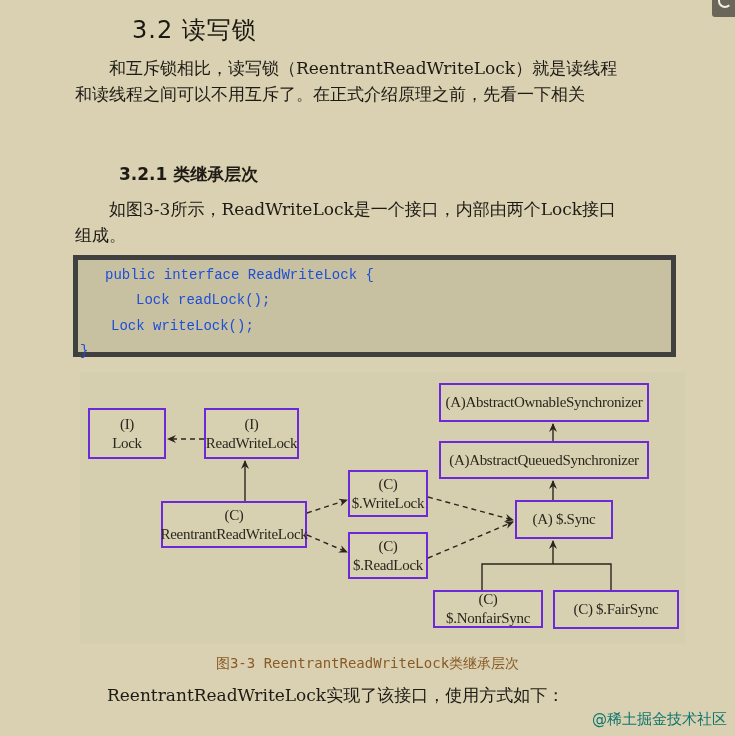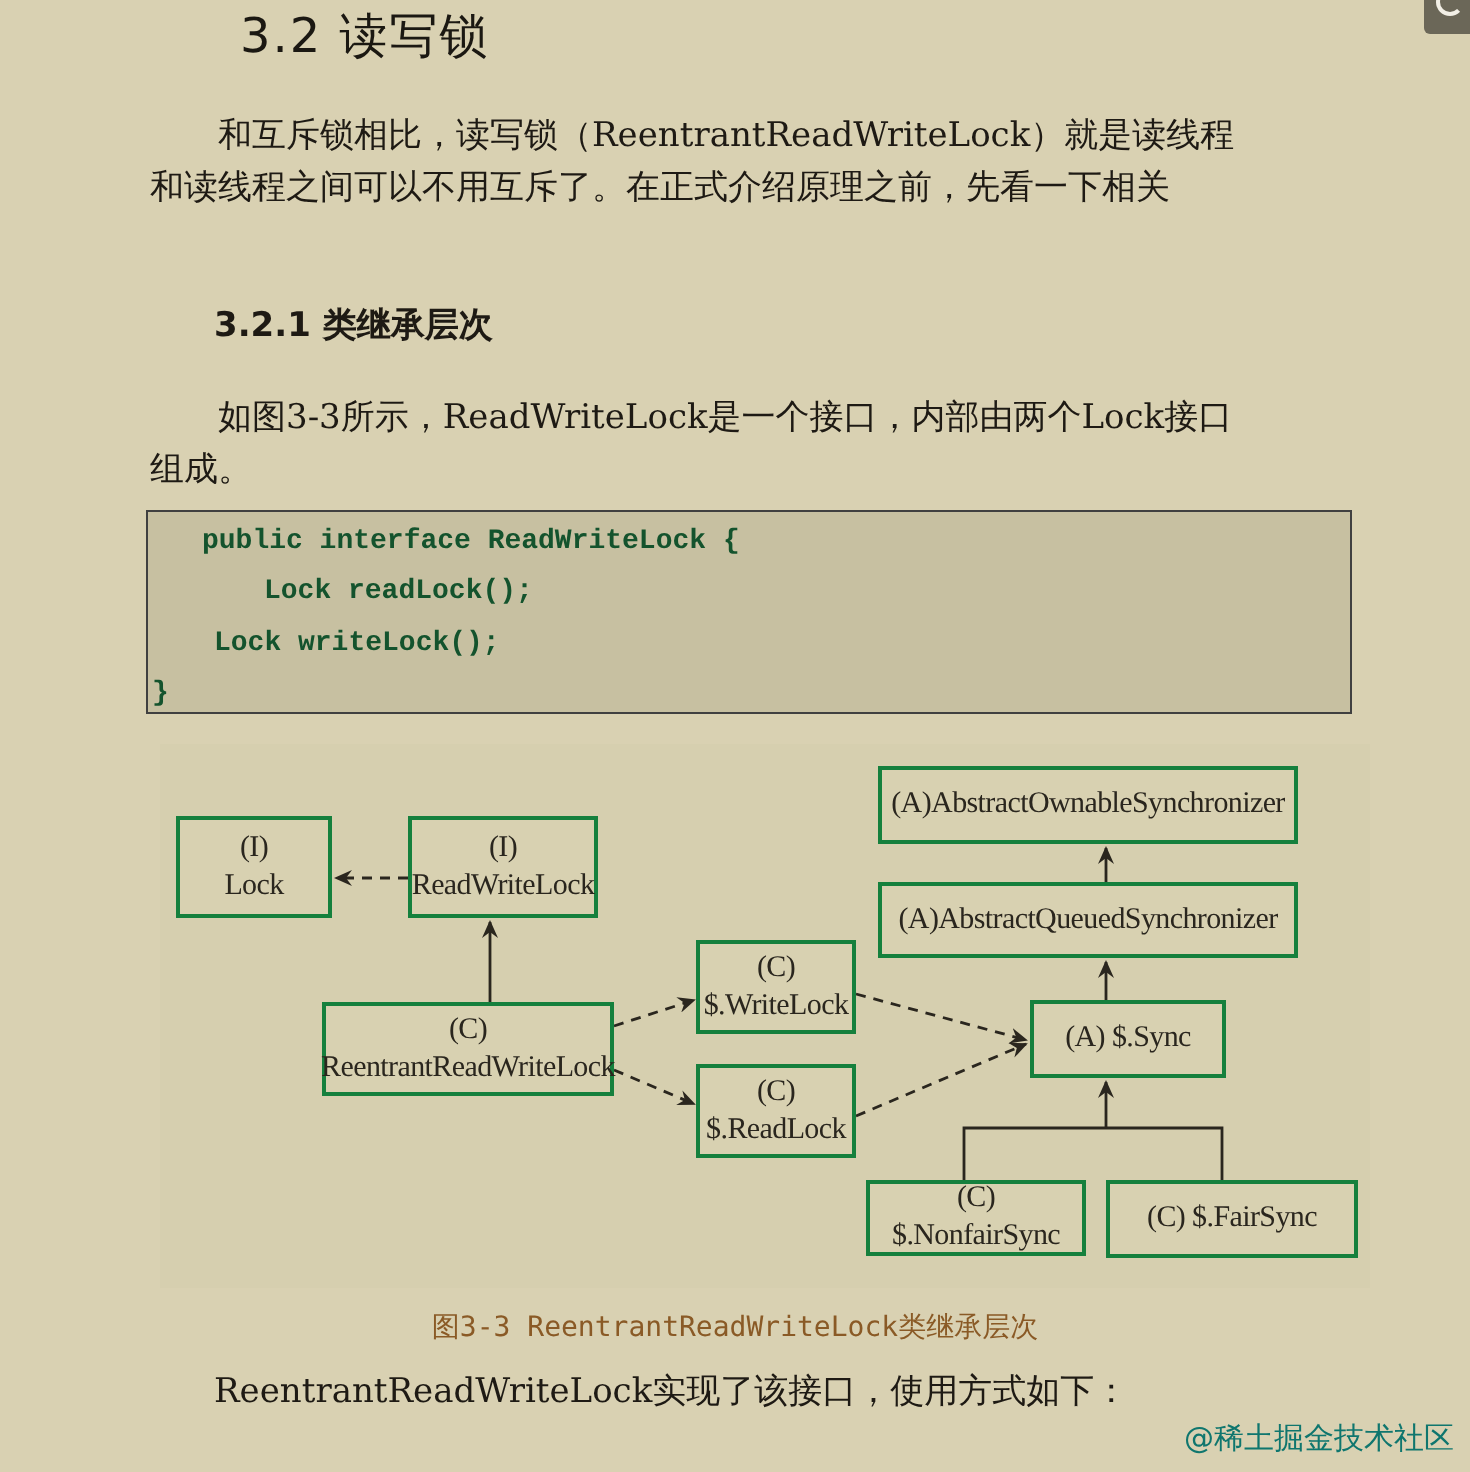--- a/index.html
+++ b/index.html
@@ -20,33 +20,33 @@
     font-family: "DejaVu Serif", serif;
   }
   .para .line { display: block; white-space: nowrap; }
   .sub {
     left: 107px; top: 151px; font-size: 17px; font-weight: bold;
     font-family: "DejaVu Sans", sans-serif;
   }
   .code {
     left: 73px; top: 255px; width: 603px; height: 102px;
     background: #c7c0a1;
-    border: 1px solid #404040;
+    border: 5px solid #404040;
     box-sizing: border-box;
     font-family: "Liberation Mono", "DejaVu Sans Mono", monospace;
-    font-size: 14px; color: #14532d; font-weight: bold;
+    font-size: 14px; color: #1d4ed8;
   }
   .code .cl { position: absolute; white-space: pre; }
   .diagram-bg {
     left: 80px; top: 372px; width: 605px; height: 272px;
     background: #d6cfaf;
   }
   .box {
     position: absolute; box-sizing: border-box;
-    border: 2px solid #15803d;
+    border: 2px solid #6d28d9;
     background: #d8d1b1;
     font-family: "Liberation Serif", "DejaVu Serif", serif;
     font-size: 15px; color: #2a261e;
     display: flex; flex-direction: column; align-items: center; justify-content: center;
     text-align: center; line-height: 19px; letter-spacing: -0.3px;
   }
   svg.links { position: absolute; left: 0; top: 0; }
   .caption {
     left: 0; width: 735px; top: 655px; text-align: center;
     font-family: "DejaVu Sans Mono", monospace; font-size: 14px; color: #8a5a26;
@@ -69,28 +69,28 @@
     box-sizing: border-box;
   }
 </style>
 </head>
 <body>
 
 <div class="abs corner-btn">
     <div class="ring"></div>
   </div>
 
-<h1 class="abs title" style="margin:0;font-weight:normal;">3.2 读写锁</h1>
+<h1 class="abs title" style="margin:12px;font-weight:normal;">3.2 读写锁</h1>
 
 <div class="abs para" style="top:55px;">
   <span class="line" style="padding-left:34px;">和互斥锁相比，读写锁（ReentrantReadWriteLock）就是读线程</span>
   <span class="line">和读线程之间可以不用互斥了。在正式介绍原理之前，先看一下相关</span>
 </div>
 
-<h2 class="abs sub" style="margin:0;">3.2.1 类继承层次</h2>
+<h2 class="abs sub" style="margin:12px;">3.2.1 类继承层次</h2>
 
 <div class="abs para" style="top:196px;">
   <span class="line" style="padding-left:34px;">如图3-3所示，ReadWriteLock是一个接口，内部由两个Lock接口</span>
   <span class="line">组成。</span>
 </div>
 
 <div class="abs code">
   <span class="cl" style="left:27px;top:7px;">public interface ReadWriteLock {</span>
   <span class="cl" style="left:58px;top:32px;">Lock readLock();</span>
   <span class="cl" style="left:33px;top:58px;">Lock writeLock();</span>

